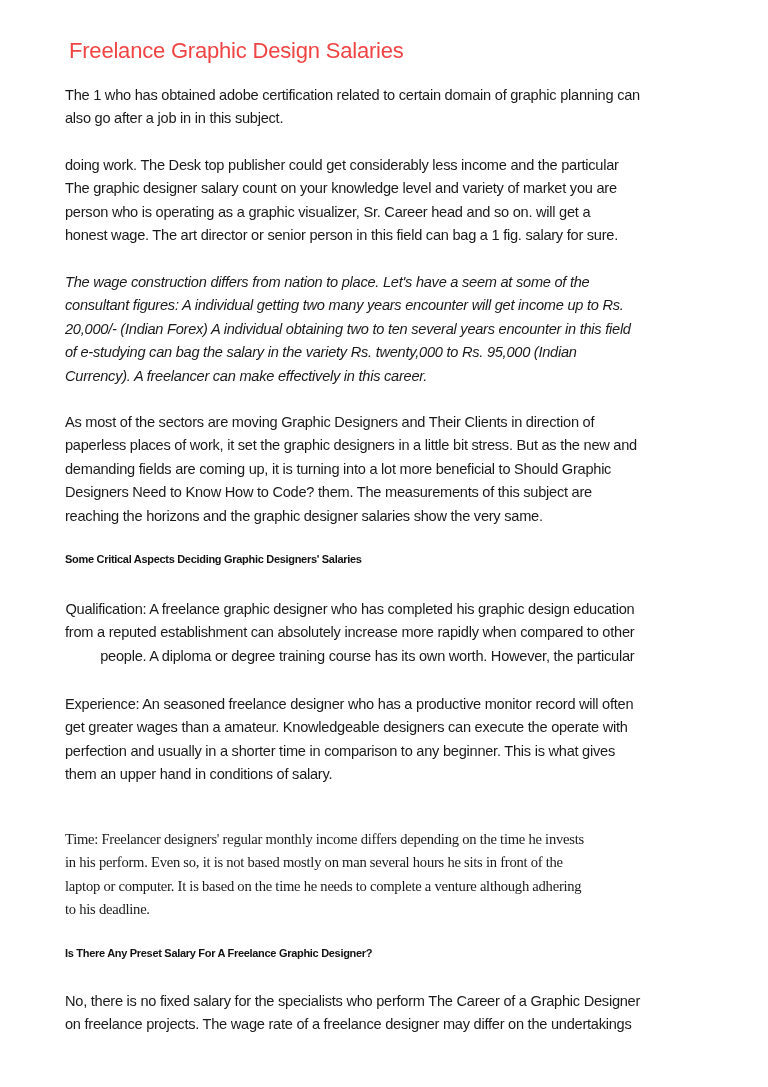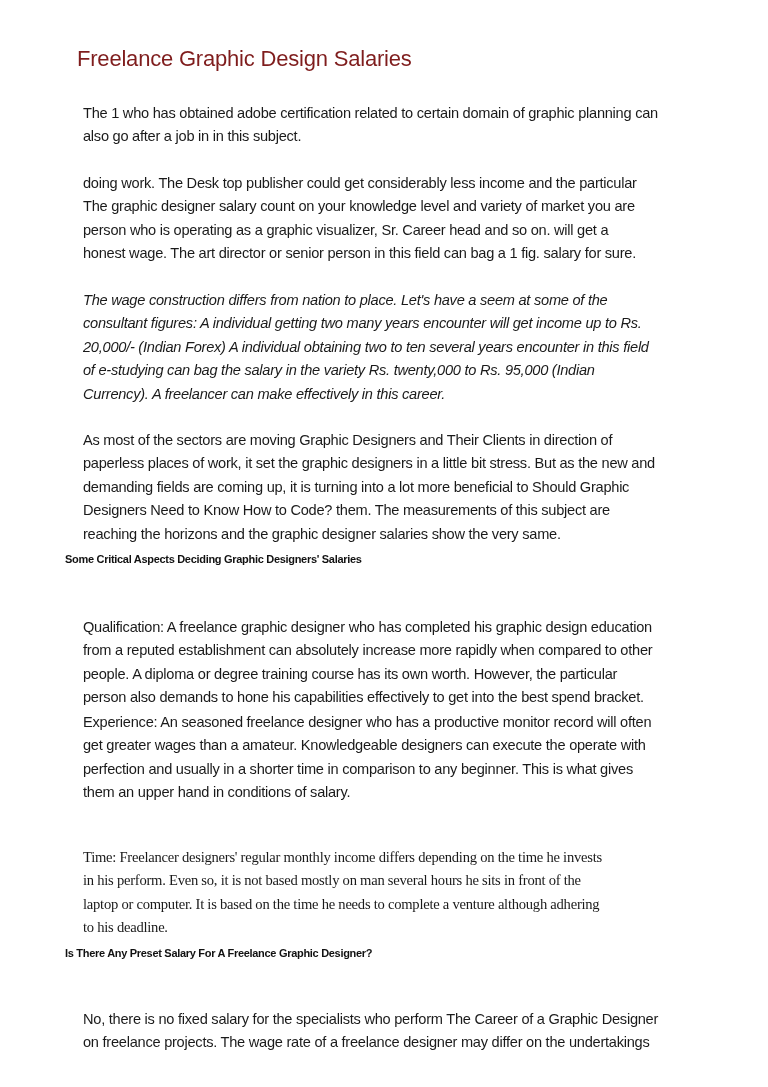--- a/index.html
+++ b/index.html
@@ -18,31 +18,31 @@
     .page {
       position: absolute;
       left: 65px;
       top: 0;
       width: 650px;
     }
     .title {
       position: absolute;
       left: 0;
       top: 34px;
-      margin: 12px;
+      margin: 4px;
       font-size: 22px;
       font-weight: normal;
       letter-spacing: -0.2px;
       white-space: nowrap;
-      color: #7f1d1d;
+      color: #ef4444;
     }
     .para {
       position: absolute;
       left: 0;
-      margin: 18px;
+      margin: 0;
       font-size: 14.6px;
       line-height: 23.4px;
       letter-spacing: -0.25px;
       color: #1a1a1a;
     }
     .line {
       display: block;
       white-space: nowrap;
     }
     .heading {
@@ -86,25 +86,24 @@
   <p class="para" style="top:411px;">
     <span class="line">As most of the sectors are moving Graphic Designers and Their Clients in direction of</span>
     <span class="line">paperless places of work, it set the graphic designers in a little bit stress. But as the new and</span>
     <span class="line">demanding fields are coming up, it is turning into a lot more beneficial to Should Graphic</span>
     <span class="line">Designers Need to Know How to Code? them. The measurements of this subject are</span>
     <span class="line">reaching the horizons and the graphic designer salaries show the very same.</span>
   </p>
 
   <h2 class="heading" style="top:553px;">Some Critical Aspects Deciding Graphic Designers' Salaries</h2>
 
-  <p class="para" style="top:598px;">
+  <p class="para" style="top:598px;text-align:right;">
     <span class="line">Qualification: A freelance graphic designer who has completed his graphic design education</span>
     <span class="line">from a reputed establishment can absolutely increase more rapidly when compared to other</span>
     <span class="line">people. A diploma or degree training course has its own worth. However, the particular</span>
-    <span class="line">person also demands to hone his capabilities effectively to get into the best spend bracket.</span>
   </p>
 
   <p class="para" style="top:693px;">
     <span class="line">Experience: An seasoned freelance designer who has a productive monitor record will often</span>
     <span class="line">get greater wages than a amateur. Knowledgeable designers can execute the operate with</span>
     <span class="line">perfection and usually in a shorter time in comparison to any beginner. This is what gives</span>
     <span class="line">them an upper hand in conditions of salary.</span>
   </p>
 
   <p class="para" style="top:828px;font-family:Liberation Serif, serif;">

